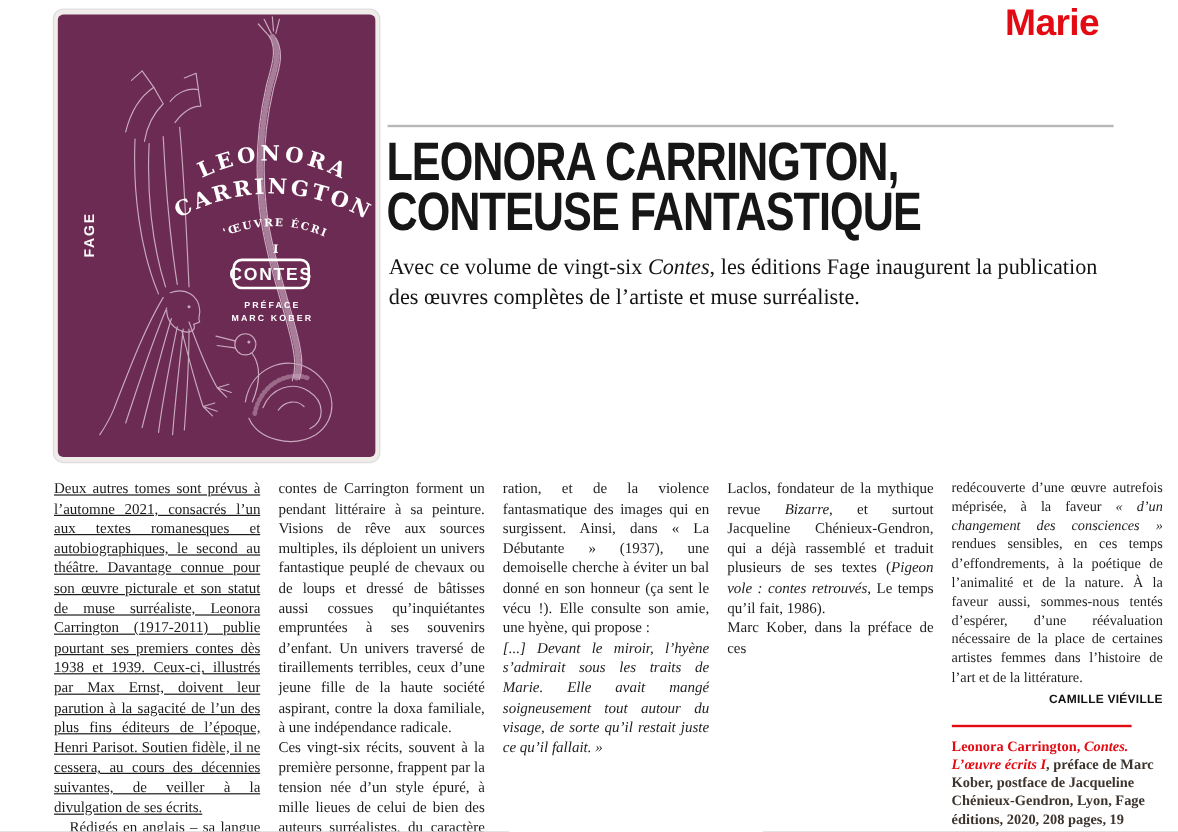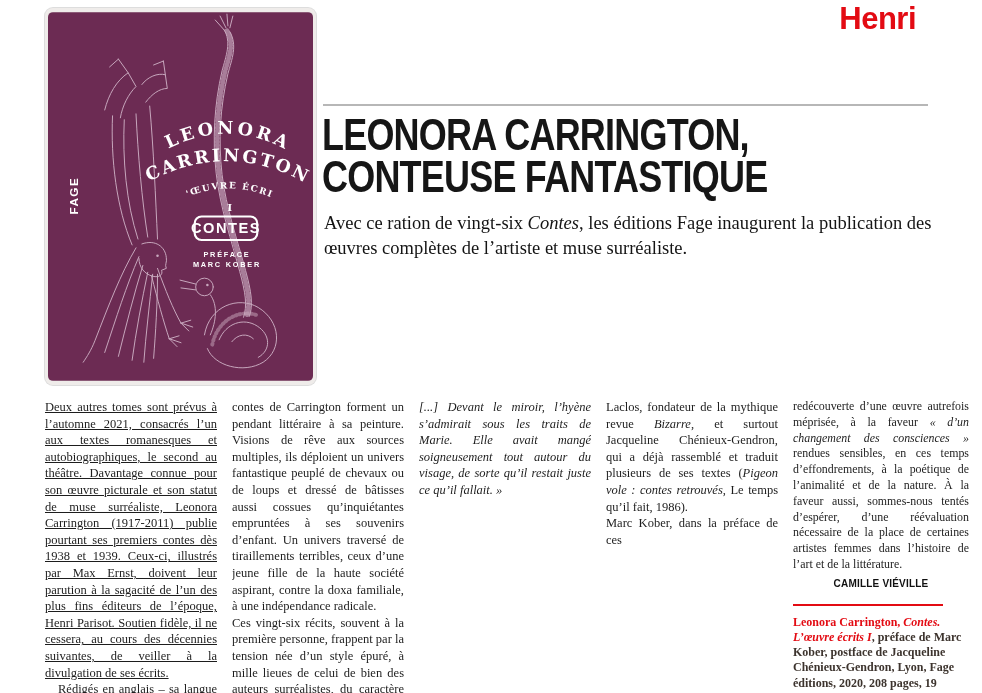--- a/index.html
+++ b/index.html
@@ -22,33 +22,33 @@
   
   .columns { position:absolute; left:45px; top:399px; width:925px; height:294px; }
   .col { position:absolute; top:0; width:172px; height:294px; overflow:hidden; text-align:justify; font:12.5px/16.6px "Liberation Serif", serif; color:#1d1d1d; hyphens:auto; }
   .col-1 { left:0;text-decoration:underline; } .col-2 { left:187px; } .col-3 { left:374px; } .col-4 { left:561px; } .col-5 { left:748px; width:176px; font-size:11.9px; line-height:15.8px; }
   .para { margin:0; }
   .indent { text-indent:13px; }
   .i { font-style:italic; }
   .subhead { font:700 11.5px/14px "Liberation Sans", sans-serif; color:#111; text-align:left; margin:10px 0 4px; letter-spacing:0.1px; }
   .quote-para { margin-top:2px; }
   .pullquote { color:#e30b13; font:700 13.5px/16.8px "Liberation Sans", sans-serif; text-align:left; padding-left:9px; margin:10px 0 9px; }
-  .byline { font:700 10px/13px "Liberation Sans", sans-serif; color:#111; text-align:center; margin-top:4px; letter-spacing:0.2px; }
+  .byline { font:700 10px/13px "Liberation Sans", sans-serif; color:#111; text-align:right; margin-top:4px; letter-spacing:0.2px; }
   .ref-rule { width:150px; height:2px; background:#e30b13; margin:14px 0 9px; }
   .bookref { font:700 12px/15.2px "Liberation Serif", serif; text-align:left; color:#3d342e; }
   .bookref .red { color:#e30b13; }
   .bookref .redi { color:#e30b13; font-style:italic; }
   .bookref .dark { color:#3d342e; }
 </style>
 </head>
 <body>
 
 <div class="page">
 
-  <div class="section-label">Henri</div>
+  <div class="section-label">Marie</div>
 
   <div class="cover">
     <svg viewBox="0 0 271 377">
       <defs>
         <path id="arc1" d="M 122 140 Q 184 108 246 142" fill="none"></path>
         <path id="arc2" d="M 106 172 Q 184 132 262 174" fill="none"></path>
         <path id="arc3" d="M 140 190 Q 186 170 232 191" fill="none"></path>
       </defs>
       <rect x="0" y="0" width="271" height="377" rx="5" fill="#6c2b53"></rect>
 
@@ -113,35 +113,36 @@
     </svg>
   </div>
 
   <div class="top-rule"></div>
 
   <h1 class="headline">
     <span class="hl-line">LEONORA CARRINGTON,</span>
     <span class="hl-line">CONTEUSE FANTASTIQUE</span>
   </h1>
 
-  <p class="standfirst"><span>Avec ce ration de vingt-six </span><span class="i">Contes</span><span>, les éditions Fage inaugurent la publication des œuvres complètes de l’artiste et muse surréaliste.</span></p>
+  <p class="standfirst"><span>Avec ce volume de vingt-six </span><span class="i">Contes</span><span>, les éditions Fage inaugurent la publication des œuvres complètes de l’artiste et muse surréaliste.</span></p>
 
   <div class="columns">
 
     <div class="col col-1">
       <p class="para"><span>Deux autres tomes sont prévus à l’automne 2021, consacrés l’un aux textes romanesques et autobiographiques, le second au théâtre. Davantage connue pour son œuvre picturale et son statut de muse surréaliste, Leonora Carrington (1917-2011) publie pourtant ses premiers contes dès 1938 et 1939. Ceux-ci, illustrés par Max Ernst, doivent leur parution à la sagacité de l’un des plus fins éditeurs de l’époque, Henri Parisot. Soutien fidèle, il ne cessera, au cours des décennies suivantes, de veiller à la divulgation de ses écrits.</span></p>
       <p class="para indent"><span>Rédigés en anglais – sa langue maternelle –, en français – appris précocement – ou en espagnol – sa langue d’adoption après son installation au Mexique en 1942 –, les</span></p>
     </div>
 
     <div class="col col-2">
       <p class="para"><span>contes de Carrington forment un pendant littéraire à sa peinture. Visions de rêve aux sources multiples, ils déploient un univers fantastique peuplé de chevaux ou de loups et dressé de bâtisses aussi cossues qu’inquiétantes empruntées à ses souvenirs d’enfant. Un univers traversé de tiraillements terribles, ceux d’une jeune fille de la haute société aspirant, contre la doxa familiale, à une indépendance radicale.</span></p>
       <p class="para"><span>Ces vingt-six récits, souvent à la première personne, frappent par la tension née d’un style épuré, à mille lieues de celui de bien des auteurs surréalistes, du caractère abrupt, mâtiné d’humour noir, de la nar-</span></p>
     </div>
 
     <div class="col col-3">
+      <p class="para"><span>ration, et de la violence fantasmatique des images qui en surgissent. Ainsi, dans « La Débutante » (1937), une demoiselle cherche à éviter un bal donné en son honneur (ça sent le vécu !). Elle consulte son amie, une hyène, qui propose :</span></p>
       <p class="para"><span class="i">[...] Devant le miroir, l’hyène s’admirait sous les traits de Marie. Elle avait mangé soigneusement tout autour du visage, de sorte qu’il restait juste ce qu’il fallait. »</span></p>
 
     </div>
 
     <div class="col col-4">
       <p class="para"><span>Laclos, fondateur de la mythique revue </span><span class="i">Bizarre</span><span>, et surtout Jacqueline Chénieux-Gendron, qui a déjà rassemblé et traduit plusieurs de ses textes (</span><span class="i">Pigeon vole : contes retrouvés</span><span>, Le temps qu’il fait, 1986).</span></p>
       <p class="para"><span>Marc Kober, dans la préface de ces </span></p>
     </div>
 
     <div class="col col-5">

